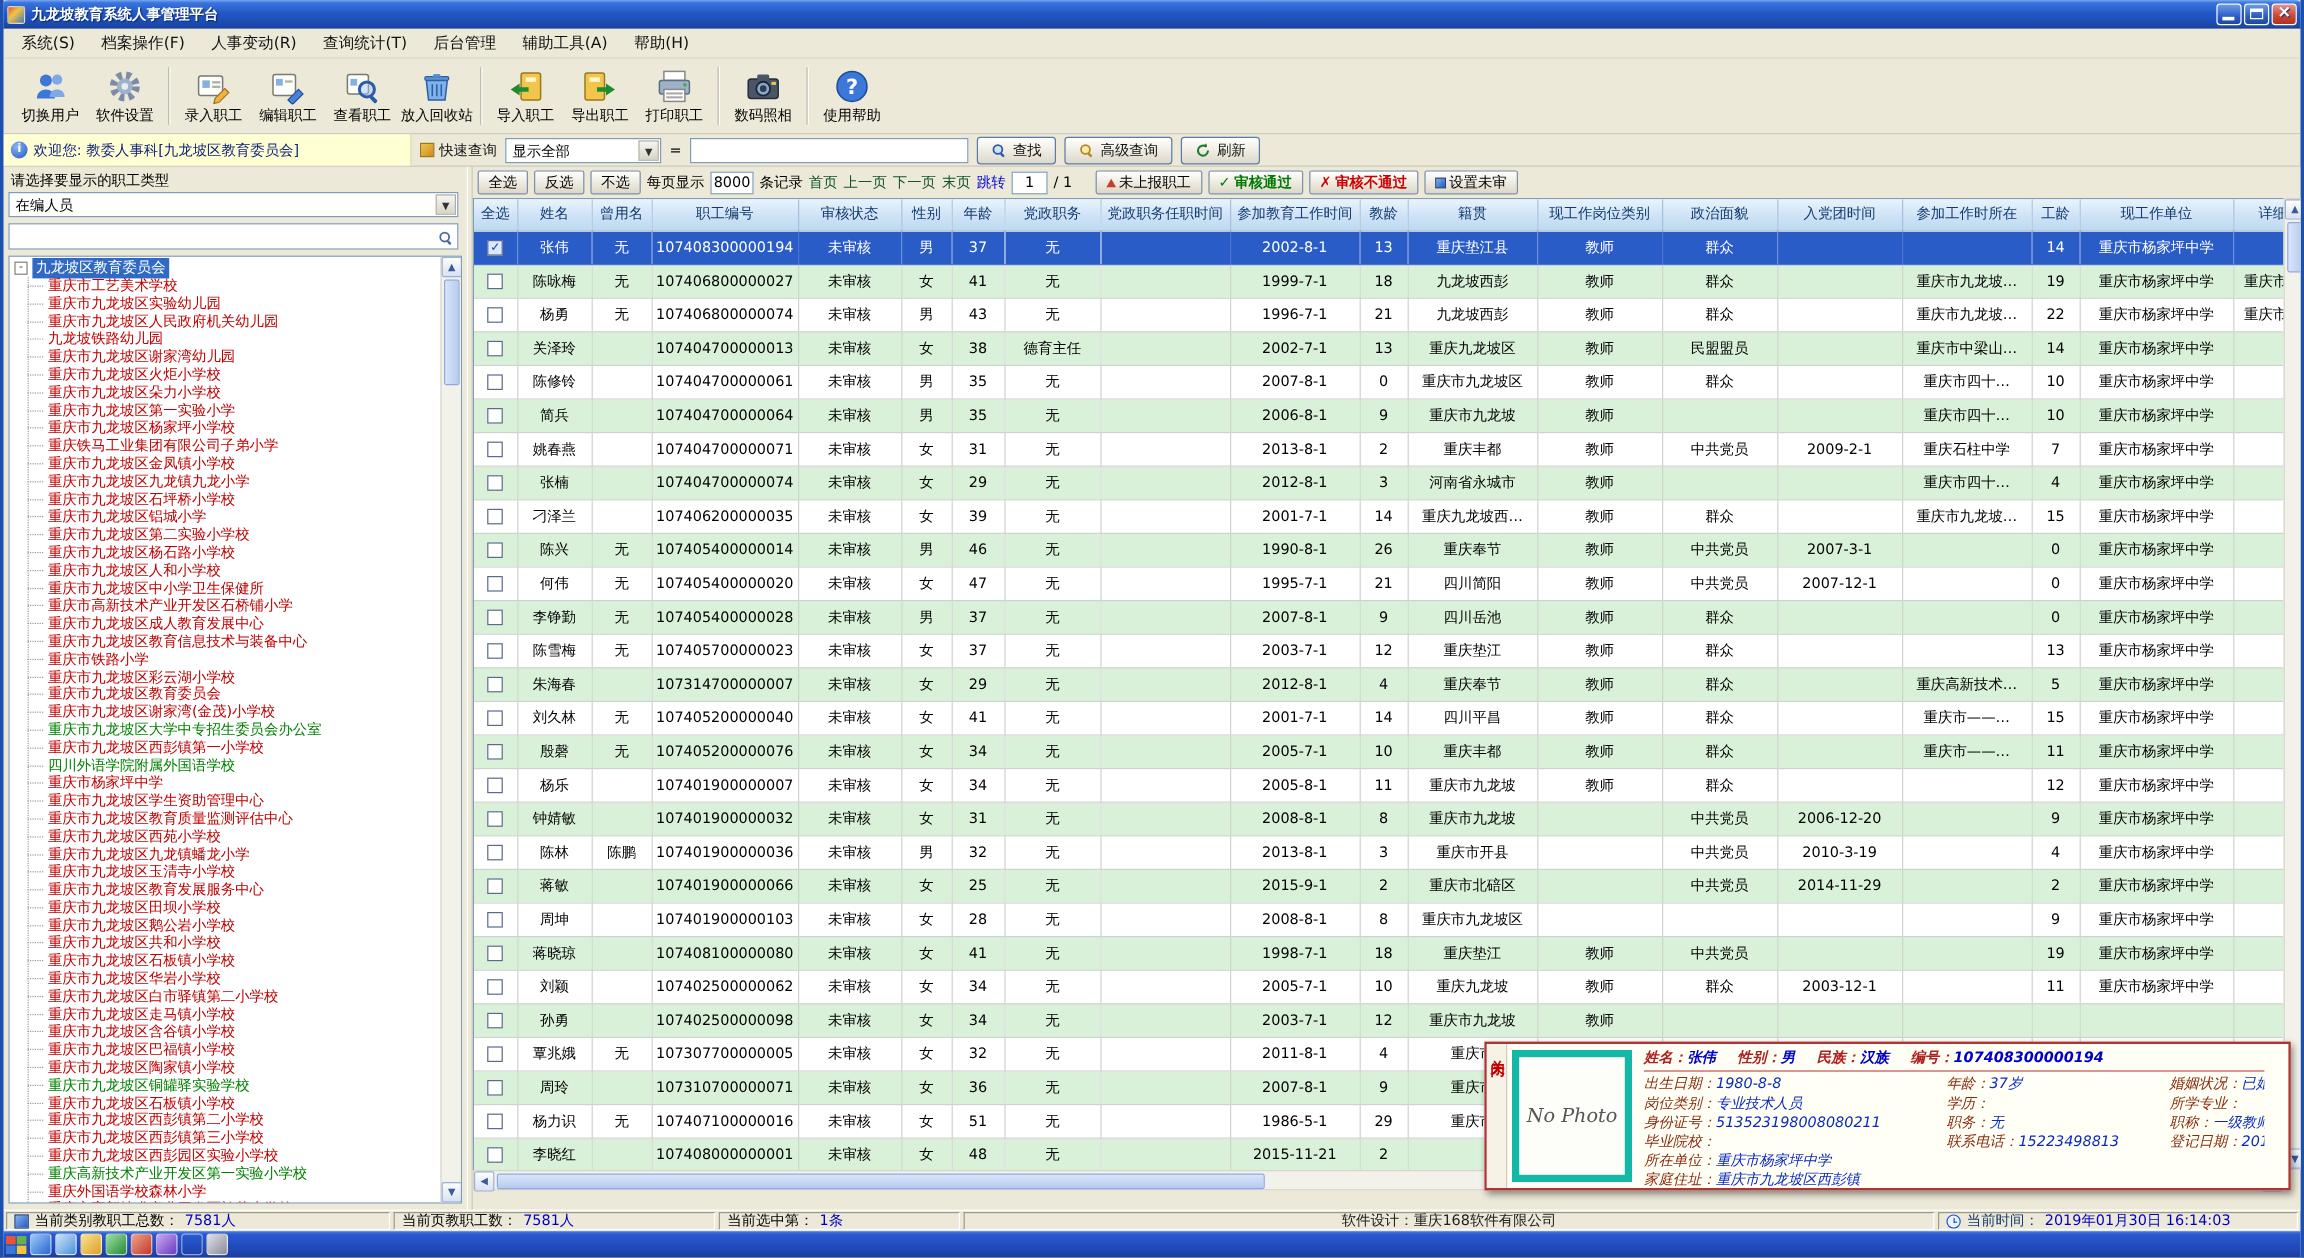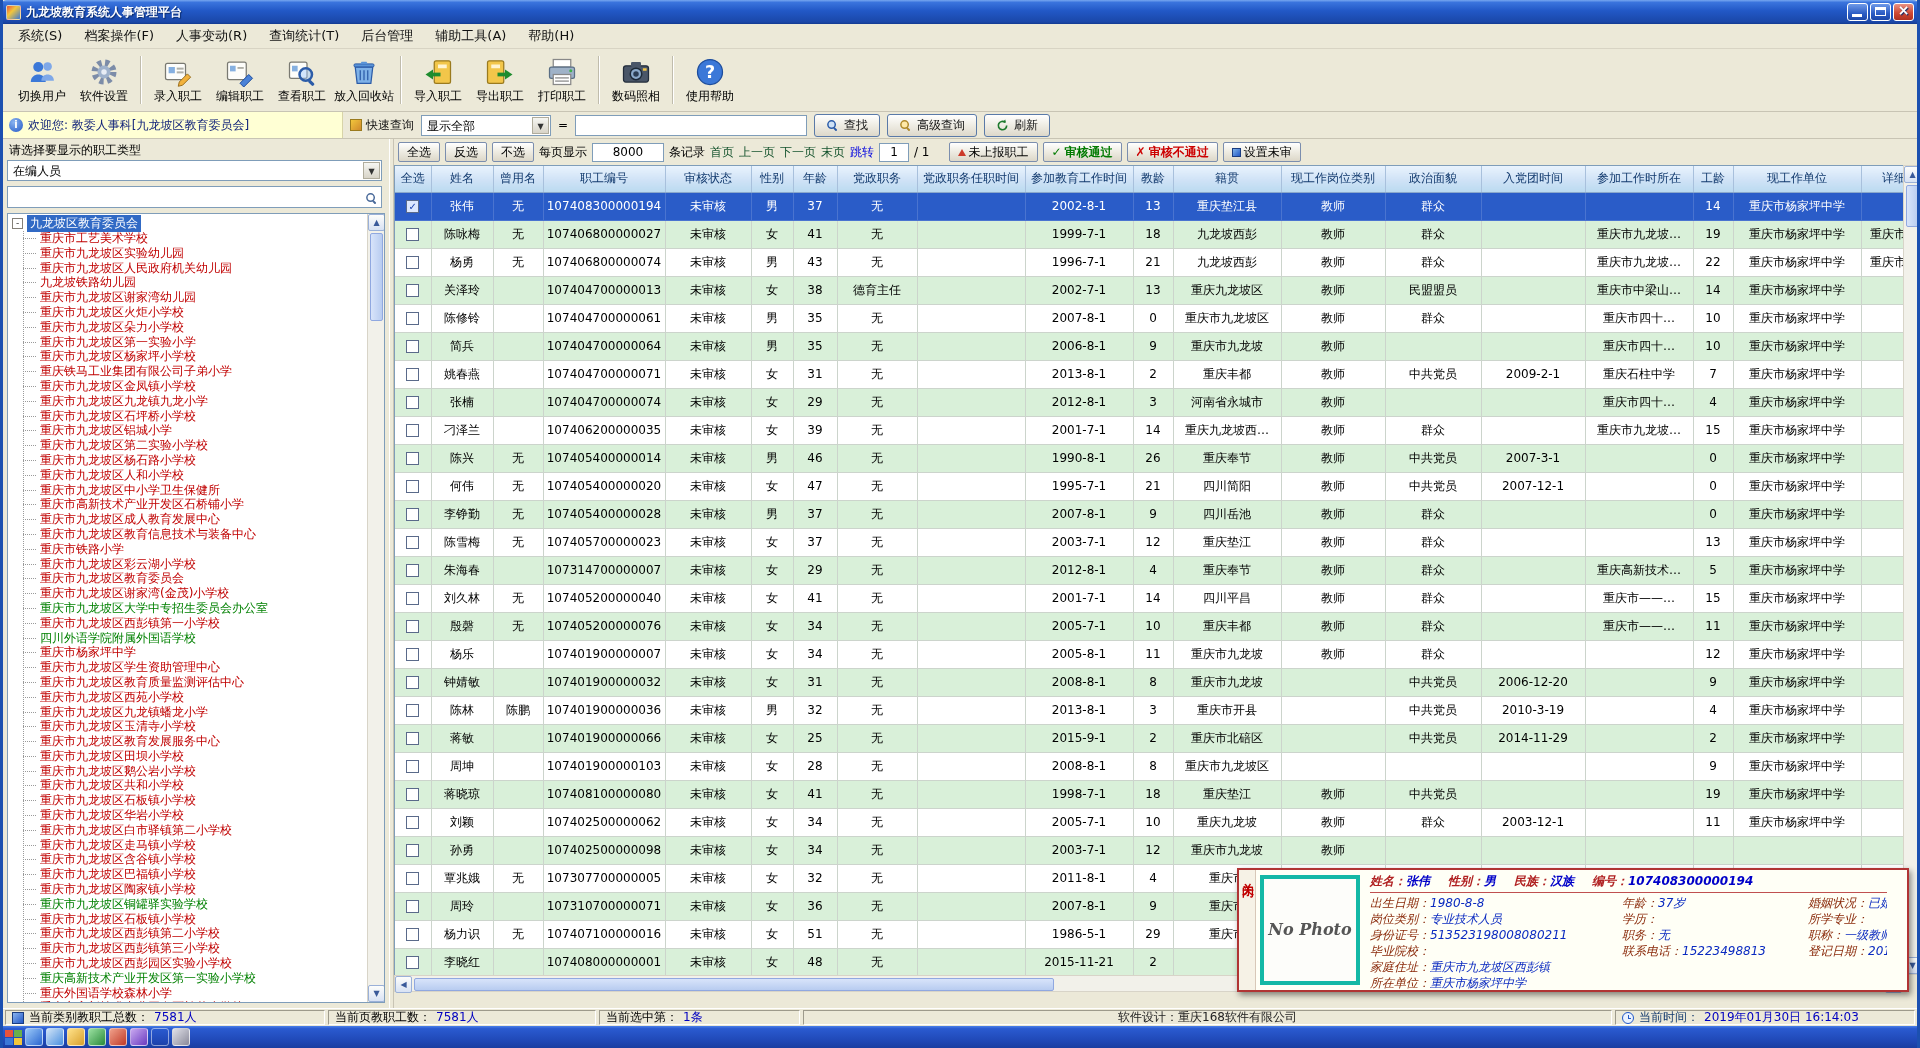--- a/index.html
+++ b/index.html
@@ -57,21 +57,21 @@
 .tscroll{position:absolute;right:0;top:0;bottom:0;width:17px;background:#f2f1ea;border-left:1px solid #d8d4c8;}
 
 .sarrow{position:absolute;left:0;width:17px;height:17px;background:linear-gradient(180deg,#fdfdfb,#d8e2f4);border:1px solid #9ab0d8;border-radius:2px;color:#3a5a9a;font-size:8px;text-align:center;line-height:15px;}
 .sthumb{position:absolute;left:2px;width:13px;background:linear-gradient(90deg,#d8e4fa,#b8ccf0);border:1px solid #90a8e0;border-radius:2px;}
 .harrow{position:absolute;top:0;width:17px;height:17px;background:linear-gradient(180deg,#fdfdfb,#d8e2f4);border:1px solid #9ab0d8;border-radius:2px;color:#3a5a9a;font-size:8px;text-align:center;line-height:15px;}
 .hthumb{position:absolute;top:2px;height:13px;background:linear-gradient(180deg,#d8e4fa,#b8ccf0);border:1px solid #90a8e0;border-radius:2px;}
 
 .main{position:absolute;left:391px;top:139px;width:1526px;height:869px;background:#ece9d8;}
 .controls{position:absolute;left:0;top:0;right:0;height:26px;display:flex;align-items:center;gap:5px;padding-left:4px;font-size:12px;}
 .sbtn{height:20px;padding:0 8px;border:1px solid #7b8eae;border-radius:2px;background:linear-gradient(180deg,#ffffff,#efede4 45%,#dcd7c8);font-size:12px;display:inline-flex;align-items:center;gap:3px;white-space:nowrap;}
-.numbox{width:72px;height:19px;border:1px solid #7f9db9;background:#fff;font-size:12px;text-align:center;}
+.numbox{width:36px;height:19px;border:1px solid #7f9db9;background:#fff;font-size:12px;text-align:center;}
 .pg{color:#14532d;}
 .jump{color:#0000e0;}
 .pagebox{width:30px;height:19px;border:1px solid #7f9db9;background:#fff;font-size:12px;text-align:center;}
 .ok-green{color:#007a00;font-weight:bold;}
 .no-red{color:#cc0000;font-weight:bold;}
 .tri-red{width:0;height:0;border-left:4px solid transparent;border-right:4px solid transparent;border-bottom:7px solid #cc3a2a;display:inline-block;}
 .sq-blue{width:9px;height:9px;background:linear-gradient(135deg,#7fb2e8,#2258c6);display:inline-block;border:1px solid #1a3c80;}
 
 .tablewrap{position:absolute;left:0;top:26px;width:1509px;height:810px;overflow:hidden;background:#fff;border-top:1px solid #7f9db9;border-left:1px solid #7f9db9;}
 table{border-collapse:collapse;table-layout:fixed;width:1556px;}
@@ -79,21 +79,21 @@
 td{height:28px;font-size:12px;color:#000;border-right:1px solid #ccd4cc;border-bottom:1px solid #ccd4cc;padding:0 3px;white-space:nowrap;overflow:hidden;text-align:center;background:#fff;}
 tr.even td{background:#d9f0d9;}
 tr.sel td{background:#2a5cc8;color:#fff;border-right-color:#4a74d0;border-bottom-color:#4a74d0;}
 .cb{width:13px;height:13px;border:1px solid #5a6a8a;background:#fff;margin:0 auto;font-size:10px;line-height:12px;color:#1a3faa;font-weight:bold;}
 .cb.checked{background:#dce8ff;}
 .vscroll{position:absolute;left:1509px;top:26px;width:17px;height:810px;background:#f2f1ea;border:1px solid #d8d4c8;}
 .hscroll{position:absolute;left:0;top:836px;width:1509px;height:17px;background:#f2f1ea;border:1px solid #d8d4c8;}
 
 .popup{position:absolute;left:1234px;top:868px;width:672px;height:124px;background:#fffff6;border:2px solid #b03434;box-shadow:2px 3px 6px rgba(0,0,0,.45);z-index:50;display:flex;font-size:12px;}
 .pclose{width:17px;border-right:1px solid #d8c8b8;background:#f6f2e6;color:#c00000;font-weight:bold;writing-mode:vertical-lr;text-align:left;padding-top:3px;letter-spacing:2px;}
-.photo{width:104px;margin:5px 4px;border:4px solid #14b8a6;background:#fdfdfa;display:flex;align-items:center;justify-content:center;text-align:center;font-family:"DejaVu Serif","Liberation Serif",serif;font-style:italic;font-size:16px;color:#555;line-height:1.7;width:100px;font-weight:bold;}
+.photo{width:104px;margin:5px 4px;border:6px solid #14b8a6;background:#fdfdfa;display:flex;align-items:center;justify-content:center;text-align:center;font-family:"DejaVu Serif","Liberation Serif",serif;font-style:italic;font-size:16px;color:#555;line-height:1.7;width:100px;}
 .pinfo{flex:1;padding:3px 20px 2px 6px;overflow:hidden;font-style:italic;}
 .phead{display:flex;gap:18px;white-space:nowrap;border-bottom:1px solid #c05050;padding-bottom:2px;margin-bottom:2px;}
 .plabel{color:#b02020;font-weight:bold;}
 .pvalue{color:#0000c8;font-weight:bold;}
 .prow{display:grid;grid-template-columns:252px 186px auto;height:16px;line-height:16px;white-space:nowrap;overflow:hidden;}
 .prow.full{grid-template-columns:auto;}
 .prow .plabel{font-weight:normal;color:#8a2a0a;}
 .prow .pvalue{font-weight:normal;color:#0a2ac0;}
 
 .statusbar{position:absolute;left:0;right:0;top:1008px;height:18px;background:#ece9d8;border-top:1px solid #fff;display:flex;gap:3px;font-size:12px;align-items:stretch;padding:1px 2px 1px 2px;}
@@ -1143,24 +1143,24 @@
             <span><span class="plabel">身份证号：</span><span class="pvalue">513523198008080211</span></span>
             <span><span class="plabel">职务：</span><span class="pvalue">无</span></span>
             <span><span class="plabel">职称：</span><span class="pvalue">一级教师</span></span>
           </div>
           <div class="prow">
             <span><span class="plabel">毕业院校：</span><span class="pvalue"></span></span>
             <span><span class="plabel">联系电话：</span><span class="pvalue">15223498813</span></span>
             <span><span class="plabel">登记日期：</span><span class="pvalue">2015-11-13</span></span>
           </div>
           <div class="prow full">
-            <span><span class="plabel">家庭住址：</span><span class="pvalue">重庆市九龙坡区西彭镇</span></span>
+            <span><span class="plabel">所在单位：</span><span class="pvalue">重庆市杨家坪中学</span></span>
           </div>
           <div class="prow full">
-            <span><span class="plabel">所在单位：</span><span class="pvalue">重庆市杨家坪中学</span></span>
+            <span><span class="plabel">家庭住址：</span><span class="pvalue">重庆市九龙坡区西彭镇</span></span>
           </div>
         </div>
     </div>
   </div>
 
   <div class="statusbar">
     <span id="statusSegs" style="display:flex;gap:3px;">
         <span class="seg" style="width: 320px;">
           <span class="sbico"></span>
           <span>当前类别教职工总数：</span>

